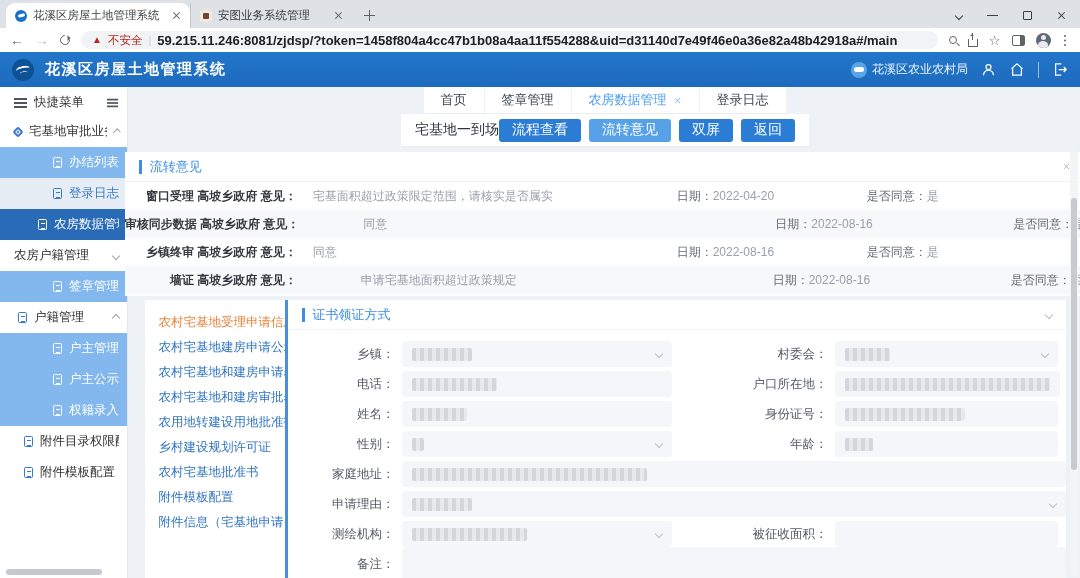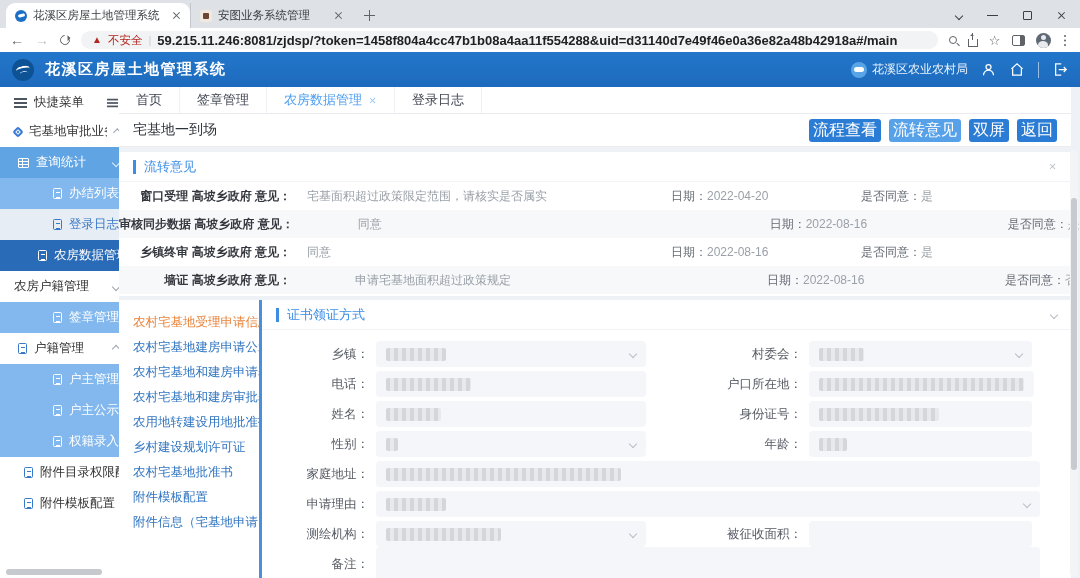--- a/index.html
+++ b/index.html
@@ -90,29 +90,29 @@
   .ic-diamond::after { content:""; position:absolute; left:1px; top:1px; width:2px; height:2px; background:#3a7bd5; }
   .ic-table { width:11px; height:10px; border:1px solid currentColor; border-radius:1px; position:relative; flex:0 0 auto; }
   .ic-table::before { content:""; position:absolute; left:3px; top:0; bottom:0; width:1px; background:currentColor; }
   .ic-table::after { content:""; position:absolute; left:0; right:0; top:2.5px; height:1px; background:currentColor; box-shadow:0 3px 0 currentColor; }
   .ic-doc { width:9px; height:11px; border:1px solid currentColor; border-radius:1.5px; position:relative; flex:0 0 auto; }
   .ic-doc::after { content:""; position:absolute; left:1.5px; top:2.5px; width:4.5px; height:4px; border-top:1px solid currentColor; border-bottom:1px solid currentColor; }
   .ic-doc.blue { color:#3a79c6; }
   .hscroll { position:absolute; left:6px; top:569px; width:96px; height:6px; border-radius:3px; background:#c6c9cd; }
 
   
-  #main { position:absolute; left:119px; top:87px; width:952px; height:491px; display:flex; flex-direction:column; background:#eef1f5; }
+  #main { position:absolute; left:129px; top:87px; width:952px; height:491px; display:flex; flex-direction:column; background:#eef1f5;align-items:center; }
   .ctabbar { flex:0 0 27px; background:#fff; display:flex; border-bottom:1px solid #e9ebee; }
   .ctab { display:flex; align-items:center; gap:6px; padding:0 17px; font-size:13px; color:#3f4550; border-right:1px solid #f0f1f3; }
   .ctab.active { color:#4d9ef2; }
   .ctab.active .x { color:#8fc2f5; }
   .pagehead { flex:0 0 33px; background:#fff; display:flex; align-items:center; padding:0 14px; border-bottom:1px solid #ededf0; }
   .pagetitle { font-size:14px; font-weight:normal; color:#2e333b; }
   .pbtns { margin-left:auto; display:flex; gap:8px; }
-  .btn { height:23px; padding:0 4px; border-radius:3px; background:#2b7cd4; color:#fff; font-size:16px; display:flex; align-items:center; border:none; }
+  .btn { height:23px; padding:0 13px; border-radius:3px; background:#2b7cd4; color:#fff; font-size:14px; display:flex; align-items:center; border:none; }
   .btn.light { background:#57a1e8; }
 
   .oppanel { flex:0 0 144px; background:#fff; margin-top:5px; display:flex; flex-direction:column; }
   .sechead { flex:0 0 30px; display:flex; align-items:center; padding:0 14px; border-bottom:1px solid #f1f3f6; }
   .sectitle { font-size:13px; color:#3d8de5; border-left:3px solid #3d8de5; padding-left:8px; line-height:14px; }
   .sechead .rt { margin-left:auto; color:#b6bcc4; }
   .oprow { flex:0 0 28px; display:flex; align-items:center; font-size:12px; }
   .oprow.alt { background:#f7f8fa;gap:48px; }
   .op-who { flex:0 0 172px; text-align:right; color:#35393f; font-weight:bold; white-space:nowrap; }
   .op-text { flex:0 0 344px; margin-left:16px; color:#9aa0a8; white-space:nowrap; overflow:hidden; }
@@ -221,25 +221,20 @@
     <div class="sb head">
       <span class="ic-bars"></span>
       <span class="lbl">快捷菜单</span>
       <span class="ic-bars sm rt"></span>
     </div>
     <div class="sb">
       <span class="ic-diamond"></span>
       <span class="lbl">宅基地审批业务</span>
       <span class="chev up rt"></span>
     </div>
-    <div class="sb lvl2 bluemid">
-      <span class="ic-table"></span>
-      <span class="lbl">查询统计</span>
-      <span class="chev down rt"></span>
-    </div>
     <div class="sb leaf blue">
       <span class="ic-doc"></span>
       <span class="lbl">办结列表</span>
     </div>
     <div class="sb leaf pale">
       <span class="ic-doc blue"></span>
       <span class="lbl">登录日志</span>
     </div>
     <div class="sb leaf2 bluedark">
       <span class="ic-doc"></span>

